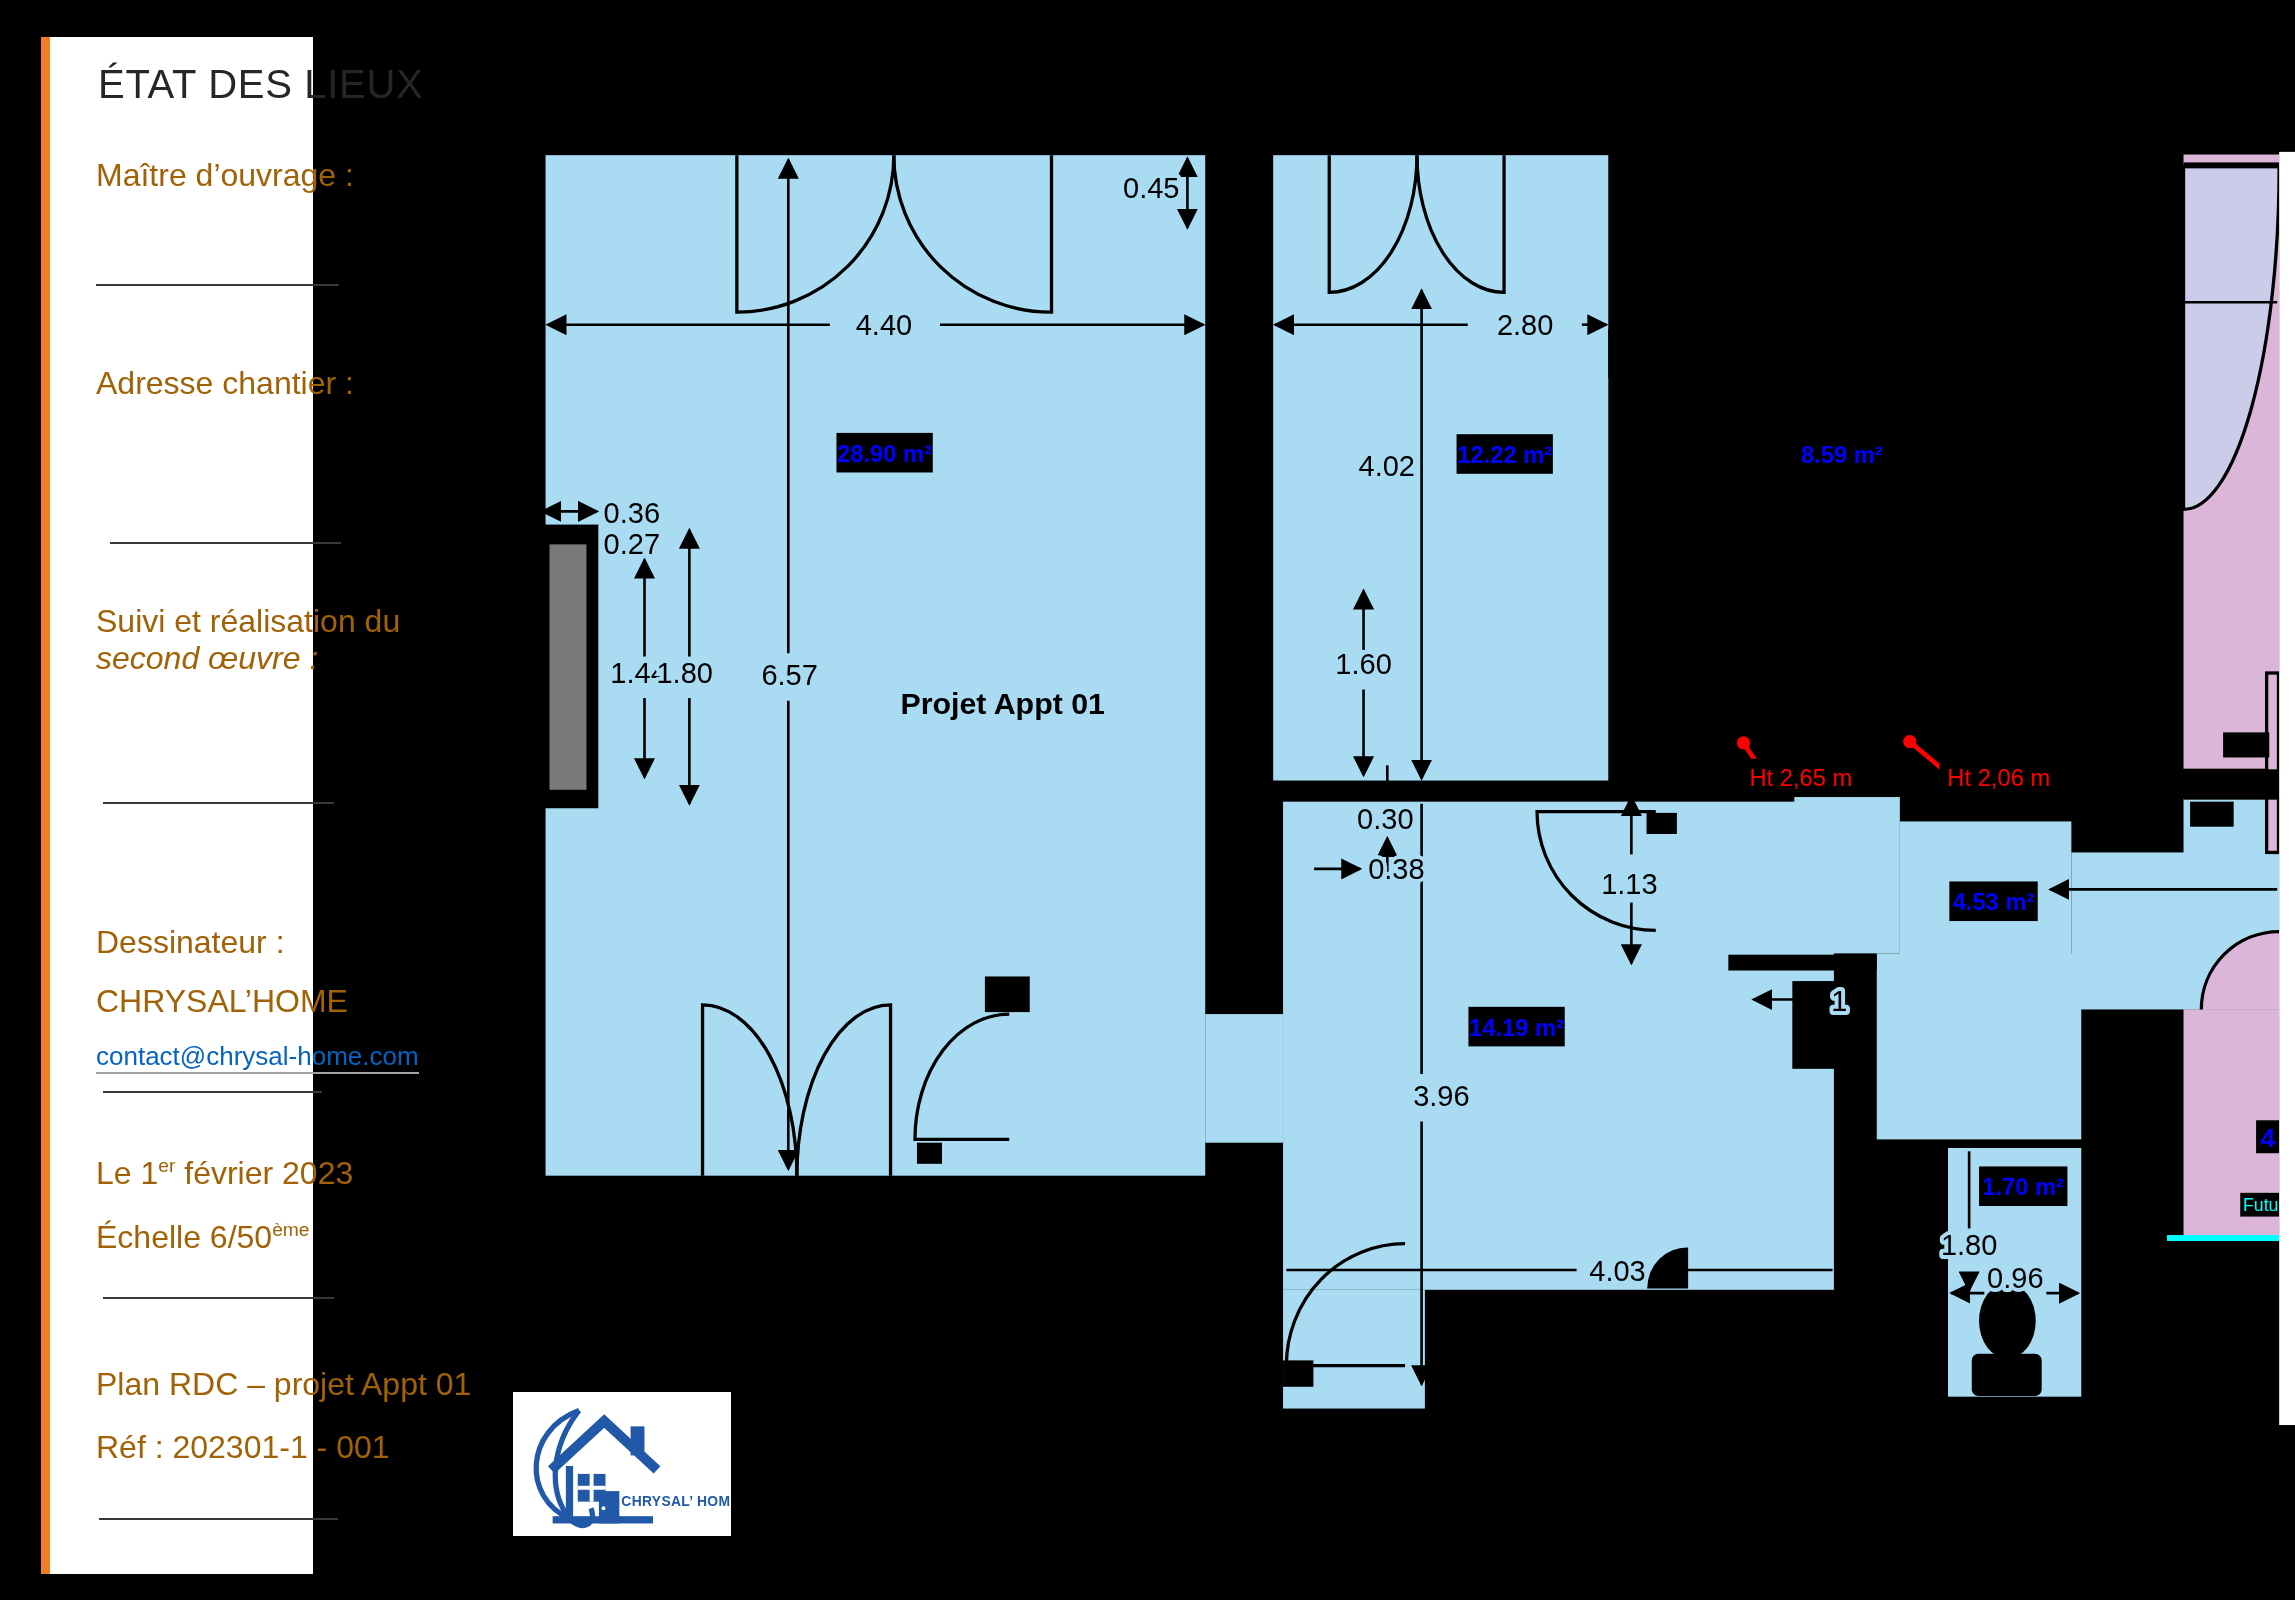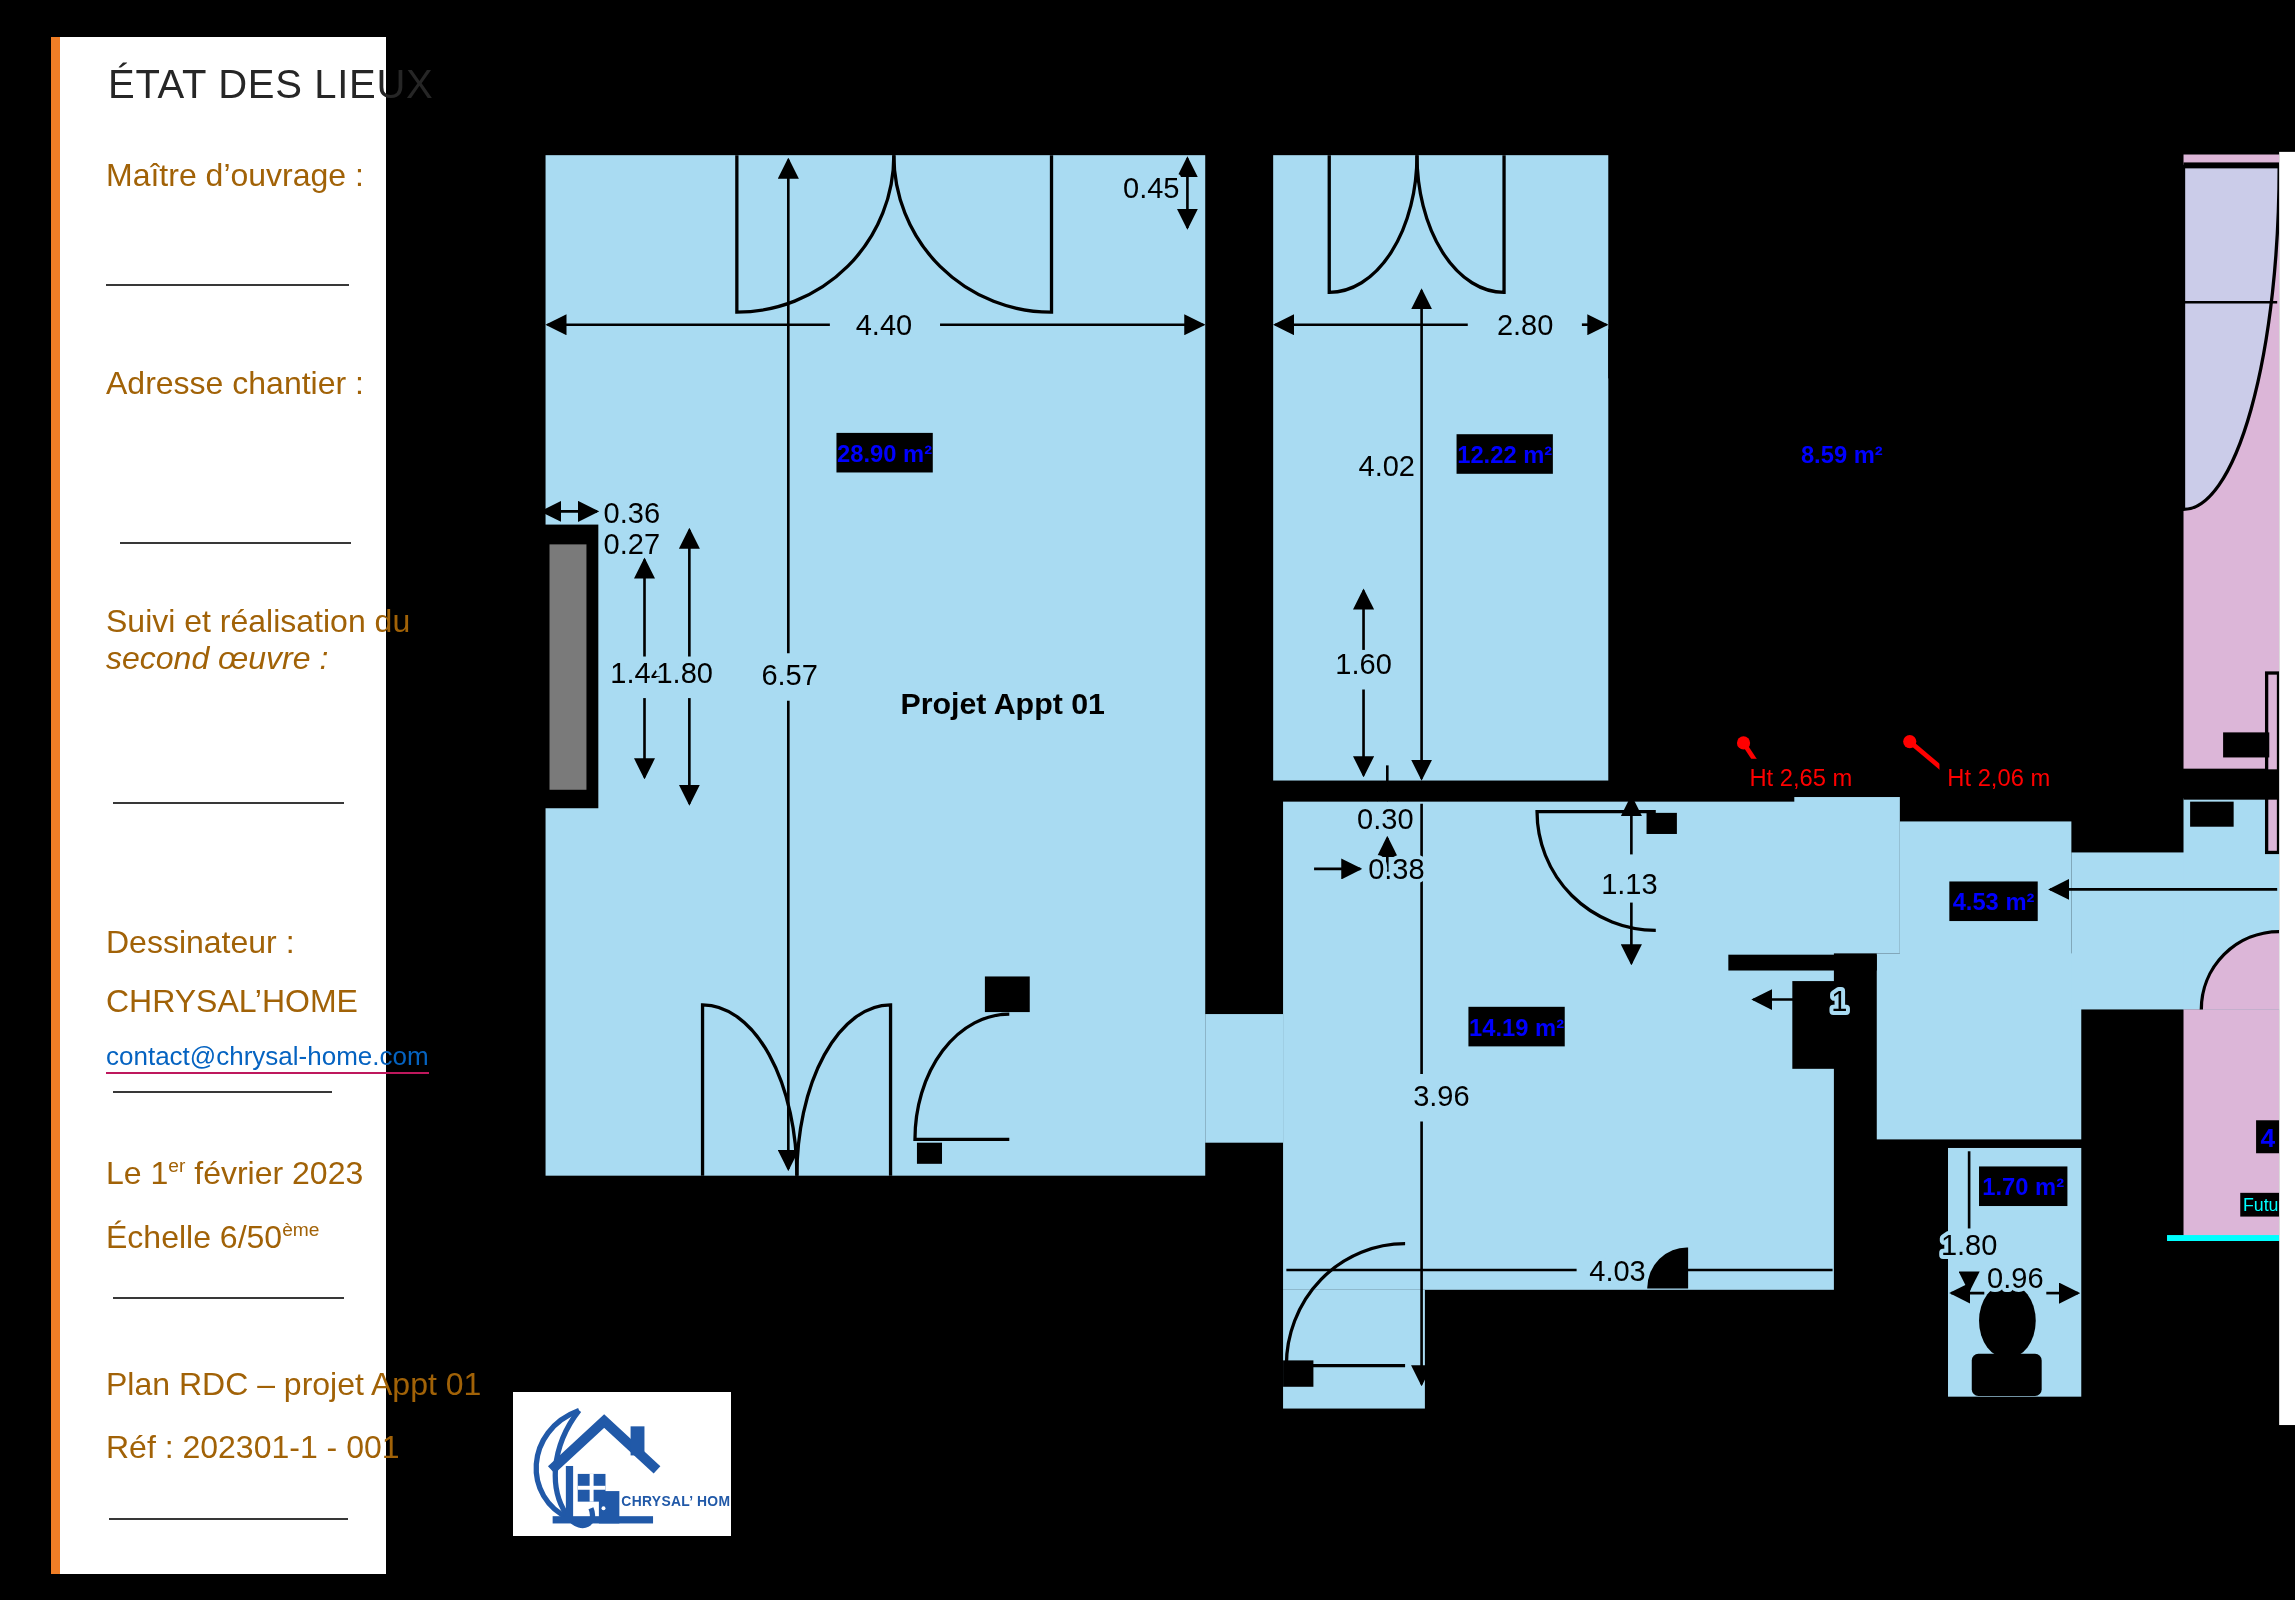--- a/index.html
+++ b/index.html
@@ -1,25 +1,25 @@
 <!DOCTYPE html>
 <html style="font-size:10.6px"><head>
 <meta charset="utf-8">
 <style>
   html,body{margin:0;padding:0;background:#000;}
   .stage{position:relative;width:2295px;height:1600px;background:#000;overflow:hidden;
          font-family:"Liberation Sans",sans-serif;}
   .abs{position:absolute;}
   
-  .sidebar{position:absolute;left:51px;top:37px;width:335px;height:1537px;background:#fff;}
+  .sidebar{position:absolute;left:41px;top:37px;width:272px;height:1537px;background:#fff;}
   .orange-strip{position:absolute;left:0;top:0;width:9.2px;height:1537px;background:#F07E26;}
   .sb-title{position:absolute;left:57px;top:25px;font-size:40px;color:#262626;letter-spacing:0.7px;white-space:nowrap;}
   .sb-label{position:absolute;font-size:32px;color:#a16207;white-space:nowrap;}
   .sb-line{position:absolute;border-top:2px solid #383838;height:0;}
-  .sb-link{position:absolute;font-size:26px;color:#0563C1;border-bottom:2px solid #be185d;white-space:nowrap;}
+  .sb-link{position:absolute;font-size:26px;color:#0563C1;border-bottom:2px solid #a3a3a3;white-space:nowrap;}
   sup{font-size:60%;}
   
   .logo-box{position:absolute;left:513px;top:1392px;width:218px;height:144px;background:#fff;}
   
   .dimtxt{font-family:"Liberation Sans",sans-serif;font-size:44px;fill:#000;
           paint-order:stroke;stroke:#A9DBF2;stroke-width:12px;stroke-linejoin:round;}
   .areatxt{font-family:"Liberation Sans",sans-serif;font-weight:700;font-size:36px;fill:#0000FF;}
   .httxt{font-family:"Liberation Sans",sans-serif;font-size:36px;fill:#FF0000;}
   .futtxt{font-family:"Liberation Sans",sans-serif;font-size:27px;fill:#00FFFF;}
   .plantitle{font-family:"Liberation Sans",sans-serif;font-weight:700;font-size:46px;fill:#000;}

